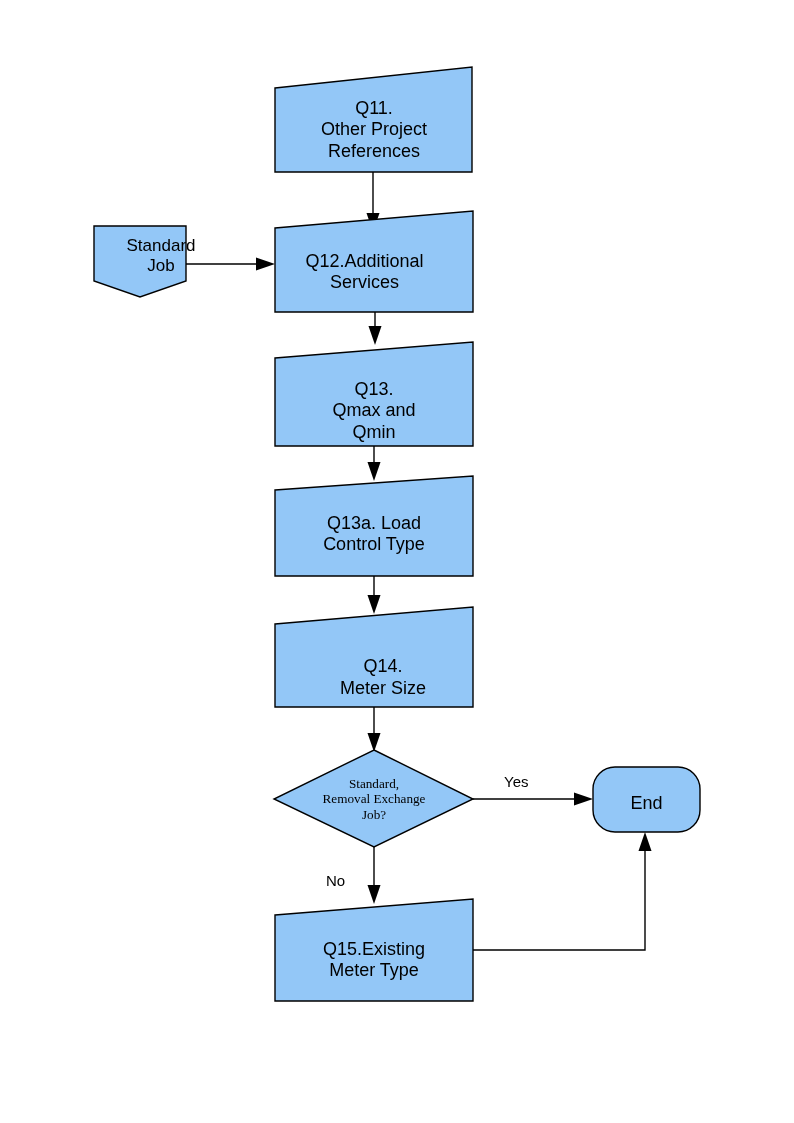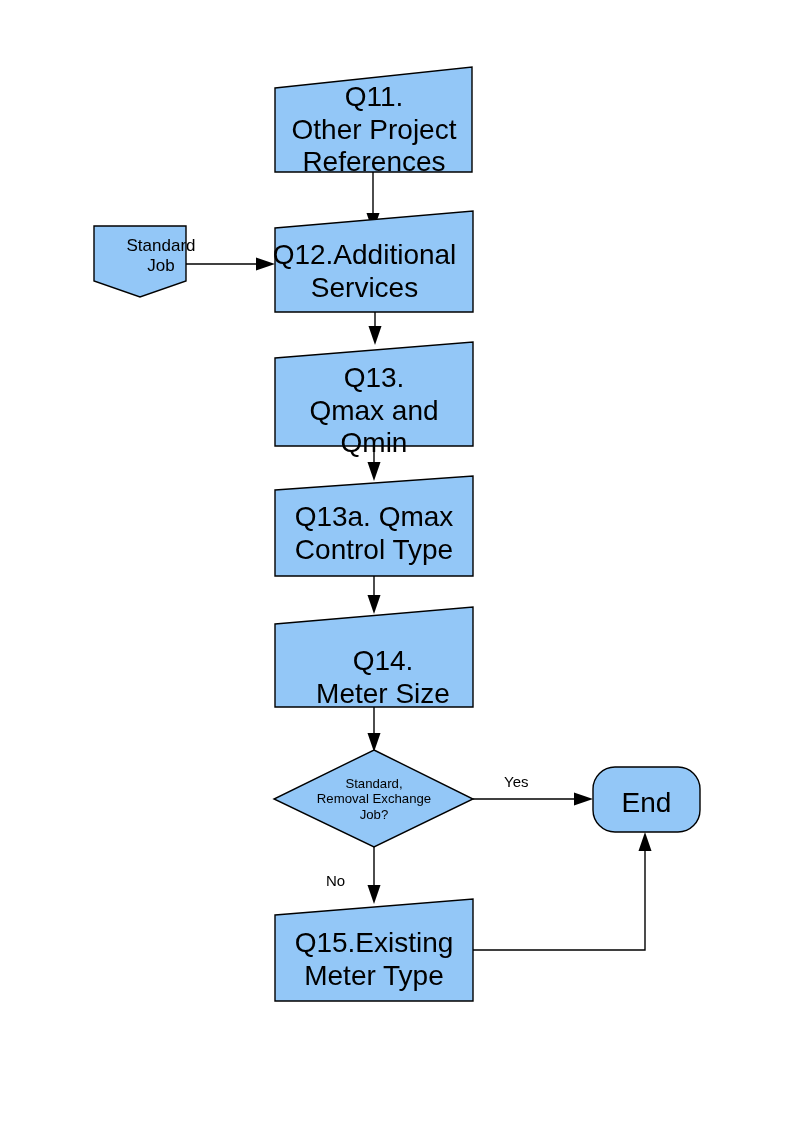--- a/index.html
+++ b/index.html
@@ -43,21 +43,21 @@
   .node-label {
     position: absolute;
     text-align: center;
     color: #000000;
     font-family: "Liberation Sans", "DejaVu Sans", sans-serif;
     line-height: 1.17;
     white-space: pre-line;
     pointer-events: none;
     -webkit-font-smoothing: none;
   }
-  .lbl-20 { font-size: 28px; }
+  .lbl-20 { font-size: 18px; }
   .lbl-17 { font-size: 17px; padding-left: 21px; }
   .lbl-13 { font-size: 13.2px; }
   .edge-label {
     position: absolute;
     color: #000000;
     font-family: "Liberation Sans", "DejaVu Sans", sans-serif;
     font-size: 15px;
     white-space: nowrap;
   }
 </style>
@@ -140,27 +140,27 @@
   <div class="node-label lbl-17" style="left:94px; top:228px; width:92px; height:56px; display:flex; align-items:center; justify-content:center;">Standard
 Job</div>
 
   <div class="node-label lbl-20" style="left:275px; top:232px; width:179px; height:80px; display:flex; align-items:center; justify-content:center;">Q12.Additional
 Services</div>
 
   <div class="node-label lbl-20" style="left:275px; top:368px; width:198px; height:86px; display:flex; align-items:center; justify-content:center;">Q13.
 Qmax and
 Qmin</div>
 
-  <div class="node-label lbl-20" style="left:275px; top:492px; width:198px; height:84px; display:flex; align-items:center; justify-content:center;">Q13a. Qmax
+  <div class="node-label lbl-20" style="left:275px; top:492px; width:198px; height:84px; display:flex; align-items:center; justify-content:center;">Q13a. Load
 Control Type</div>
 
   <div class="node-label lbl-20" style="left:275px; top:637px; width:216px; height:81px; display:flex; align-items:center; justify-content:center;">Q14.
 Meter Size</div>
 
-  <div class="node-label lbl-13" style="left:279px; top:762px; width:190px; height:74px; display:flex; align-items:center; justify-content:center;">Standard,
+  <div class="node-label lbl-13" style="left:279px; top:762px; width:190px; height:74px; display:flex; align-items:center; justify-content:center;font-family:Liberation Serif, serif;">Standard,
 Removal Exchange
 Job?</div>
 
   <div class="node-label lbl-20" style="left:593px; top:767px; width:107px; height:73px; display:flex; align-items:center; justify-content:center;">End</div>
 
   <div class="node-label lbl-20" style="left:275px; top:919px; width:198px; height:82px; display:flex; align-items:center; justify-content:center;">Q15.Existing
 Meter Type</div>
 
   <div class="edge-label" style="left:504px; top:773px;">Yes</div>
 

